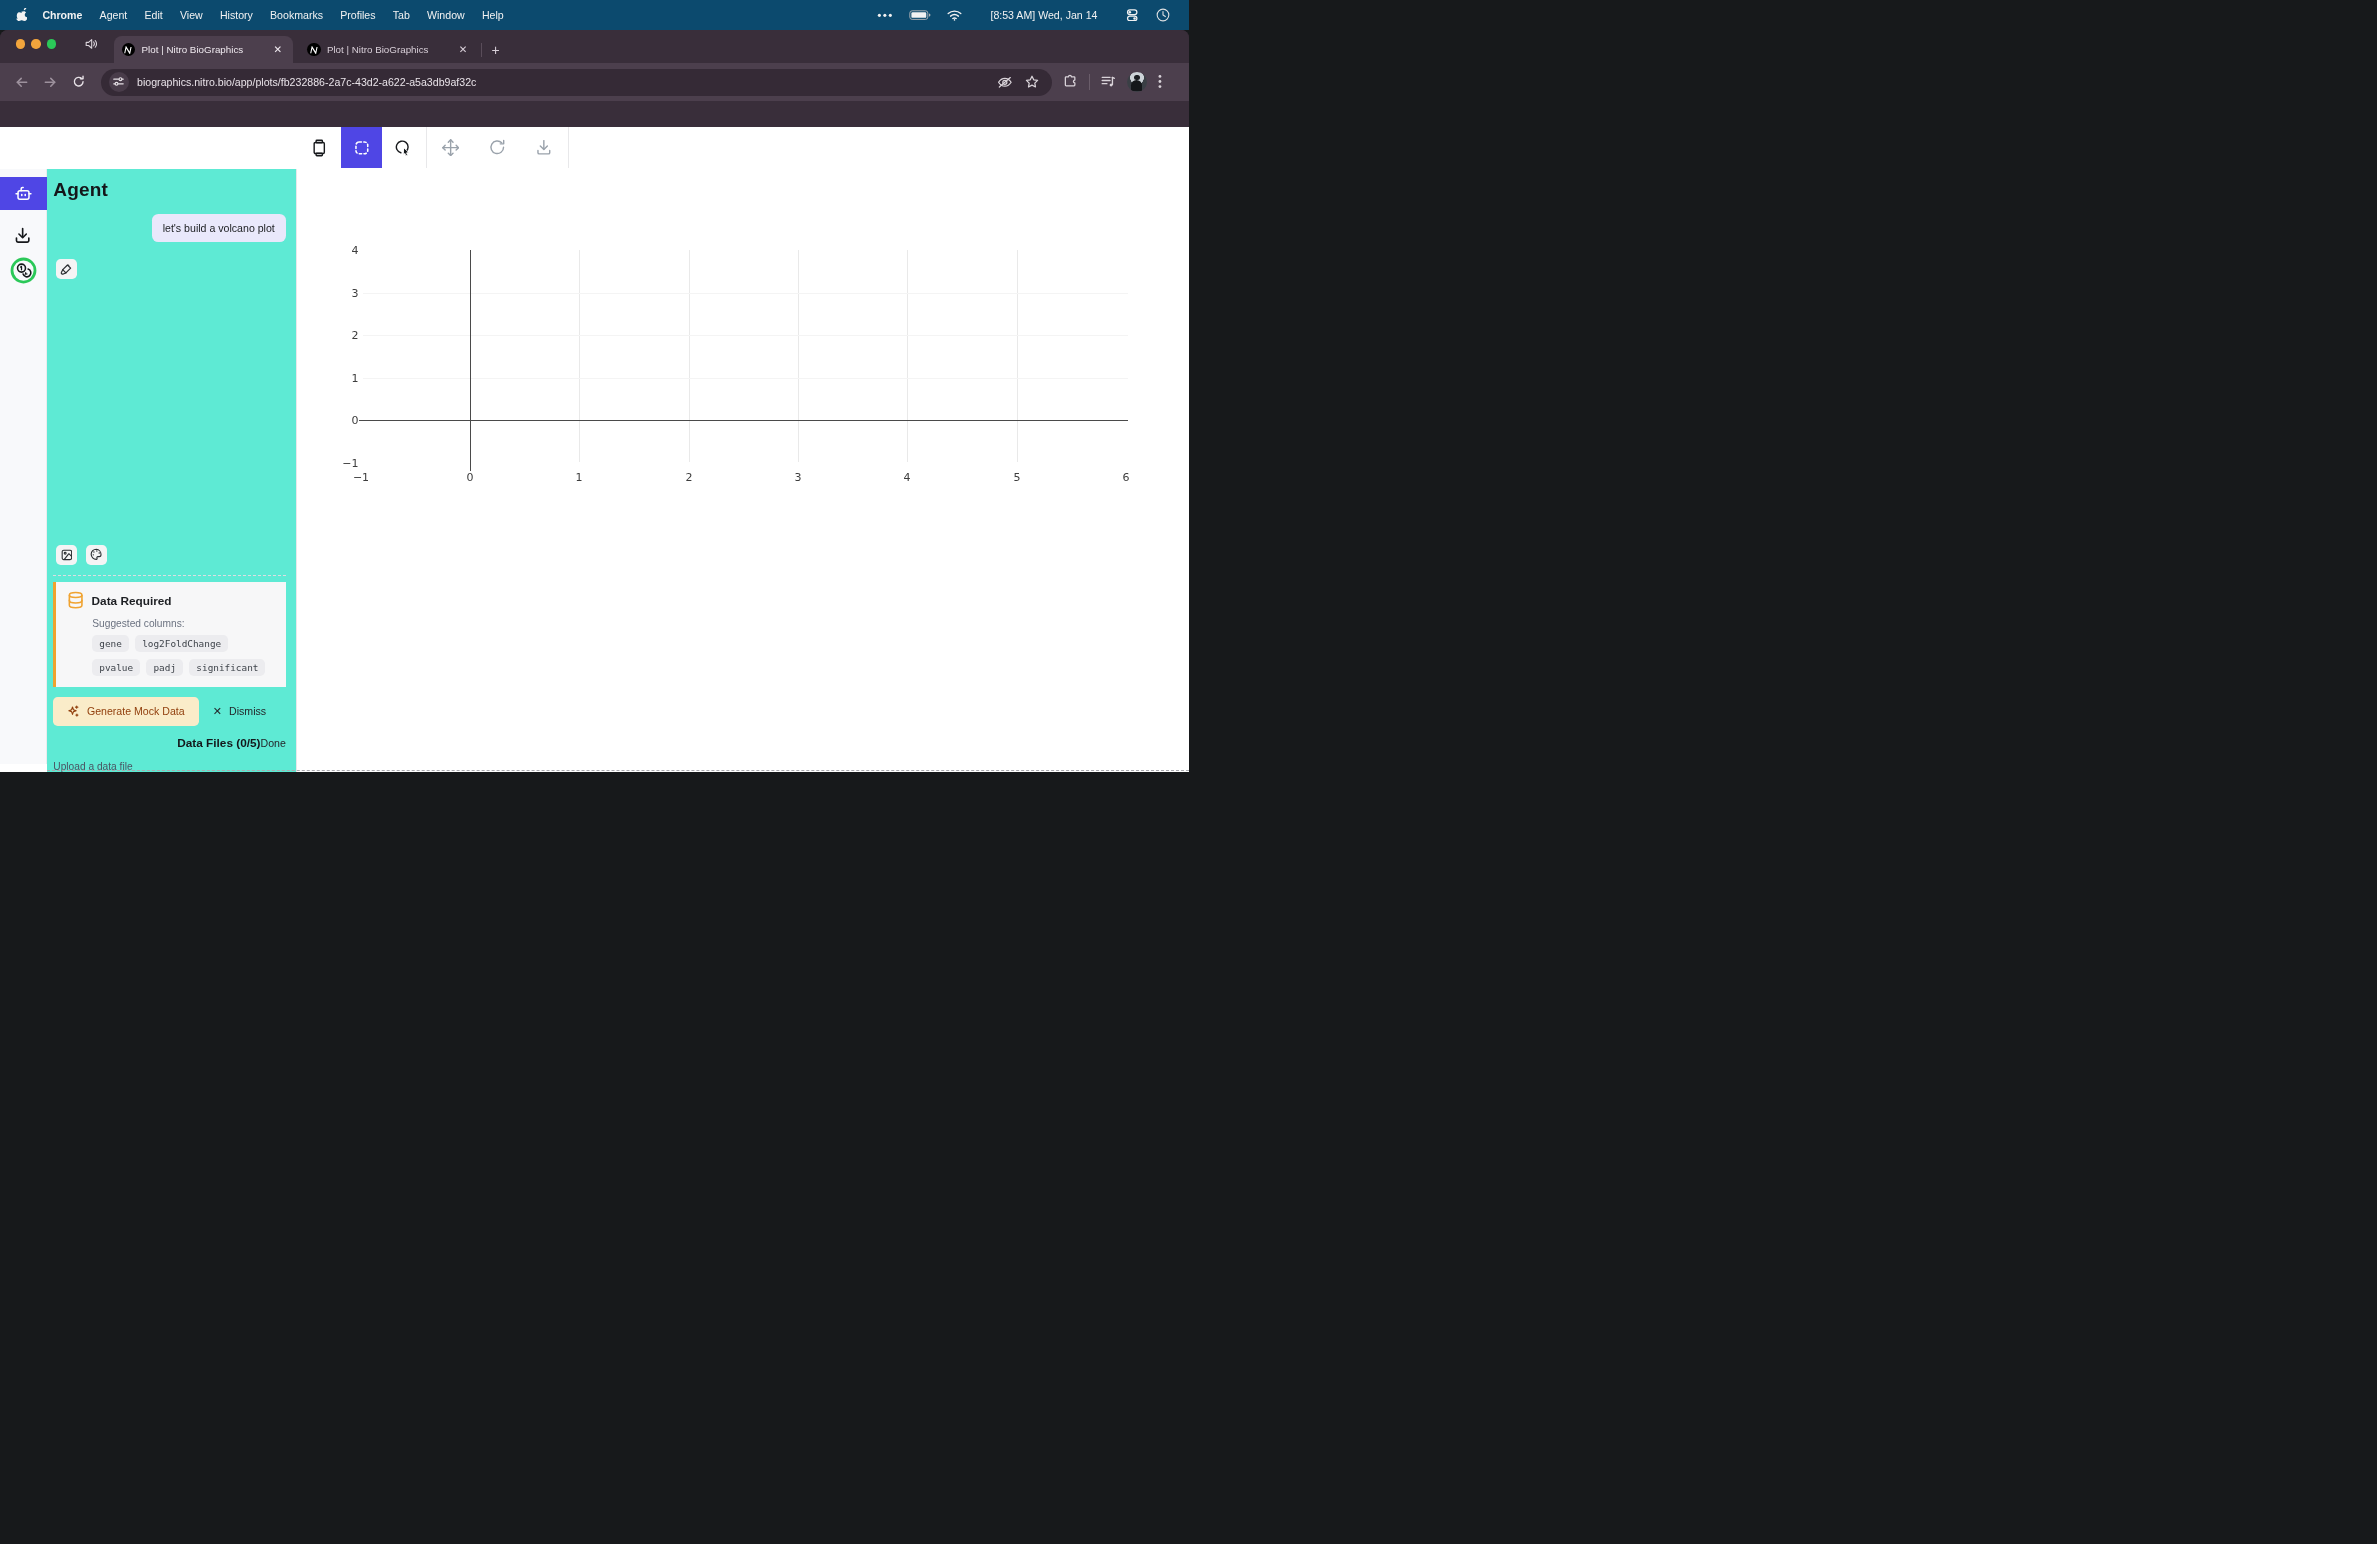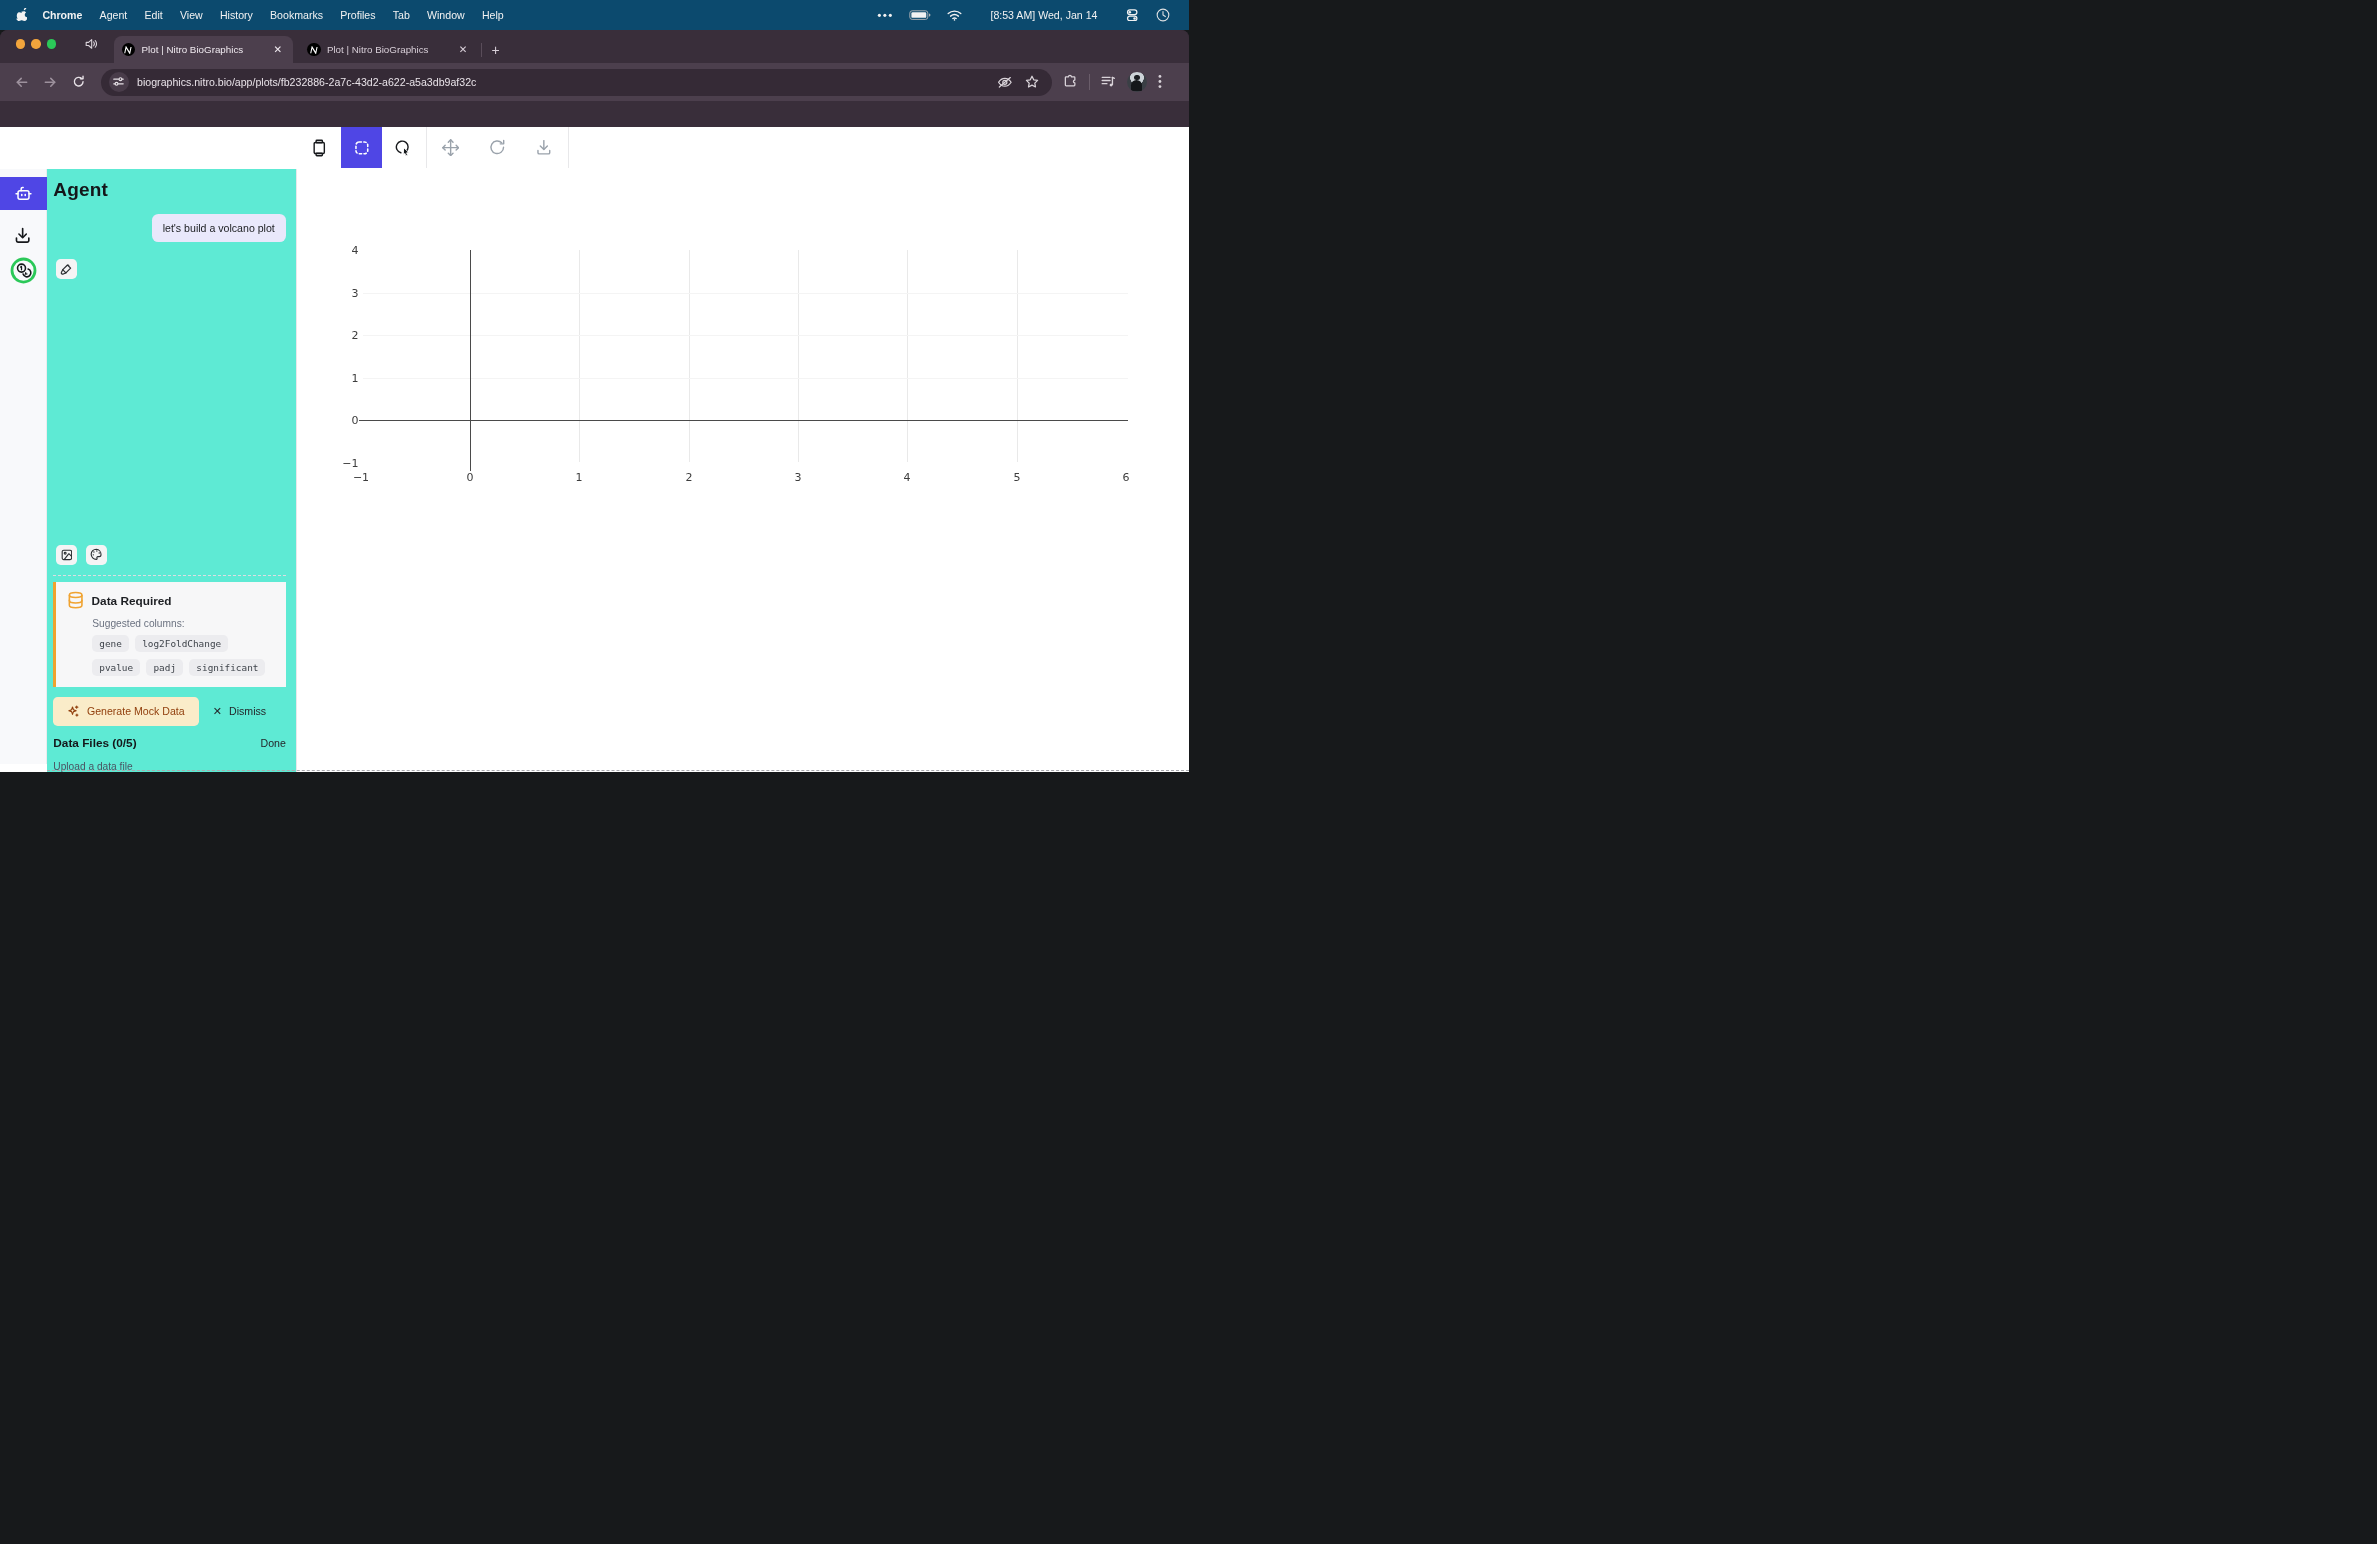--- a/index.html
+++ b/index.html
@@ -95,21 +95,21 @@
   .chip { font-family:"DejaVu Sans Mono", monospace; font-size:9.4px; color:#3f444b;
     background:#ececef; border-radius:4.7px; padding:3.1px 7px; }
 
   .actions { display:flex; align-items:center; gap:7.9px; margin-top:10.2px; }
   .genbtn { display:flex; align-items:center; gap:7px; background:#faecc9; color:#92400e;
     font-size:10.6px; font-weight:500; border:none; border-radius:4.7px; padding:7.9px 14px;
     font-family:inherit; }
   .dismissbtn { display:flex; align-items:center; gap:7px; background:transparent; color:#24262a;
     font-size:10.6px; font-weight:500; border:none; padding:7.9px 6.3px; font-family:inherit; }
 
-  .filesrow { display:flex; align-items:center; justify-content:space-between; margin-top:10.2px; }
+  .filesrow { display:flex; align-items:center; justify-content:flex-end; margin-top:10.2px; }
   .filesh { font-size:11.8px; font-weight:700; color:#14171a; }
   .donelink { font-size:10.6px; font-weight:500; color:#24262a; }
   .uploadlabel { font-size:10.2px; color:#4b5563; margin-top:11px; }
   .dropzone { margin-top:3.9px; height:68px; border:1.6px dashed #9aa0a8; display:flex;
     flex-direction:column; align-items:center; justify-content:center; gap:6.3px; color:#6b7280; }
   .loadingtext { font-size:11px; }
   .spin { animation:rot 1s linear infinite; }
   @keyframes rot { to { transform:rotate(360deg); } }
   .bottomdash { position:absolute; left:47px; right:0; bottom:0; border-top:1.6px dashed #a9a9ae; height:1.6px; }
 

